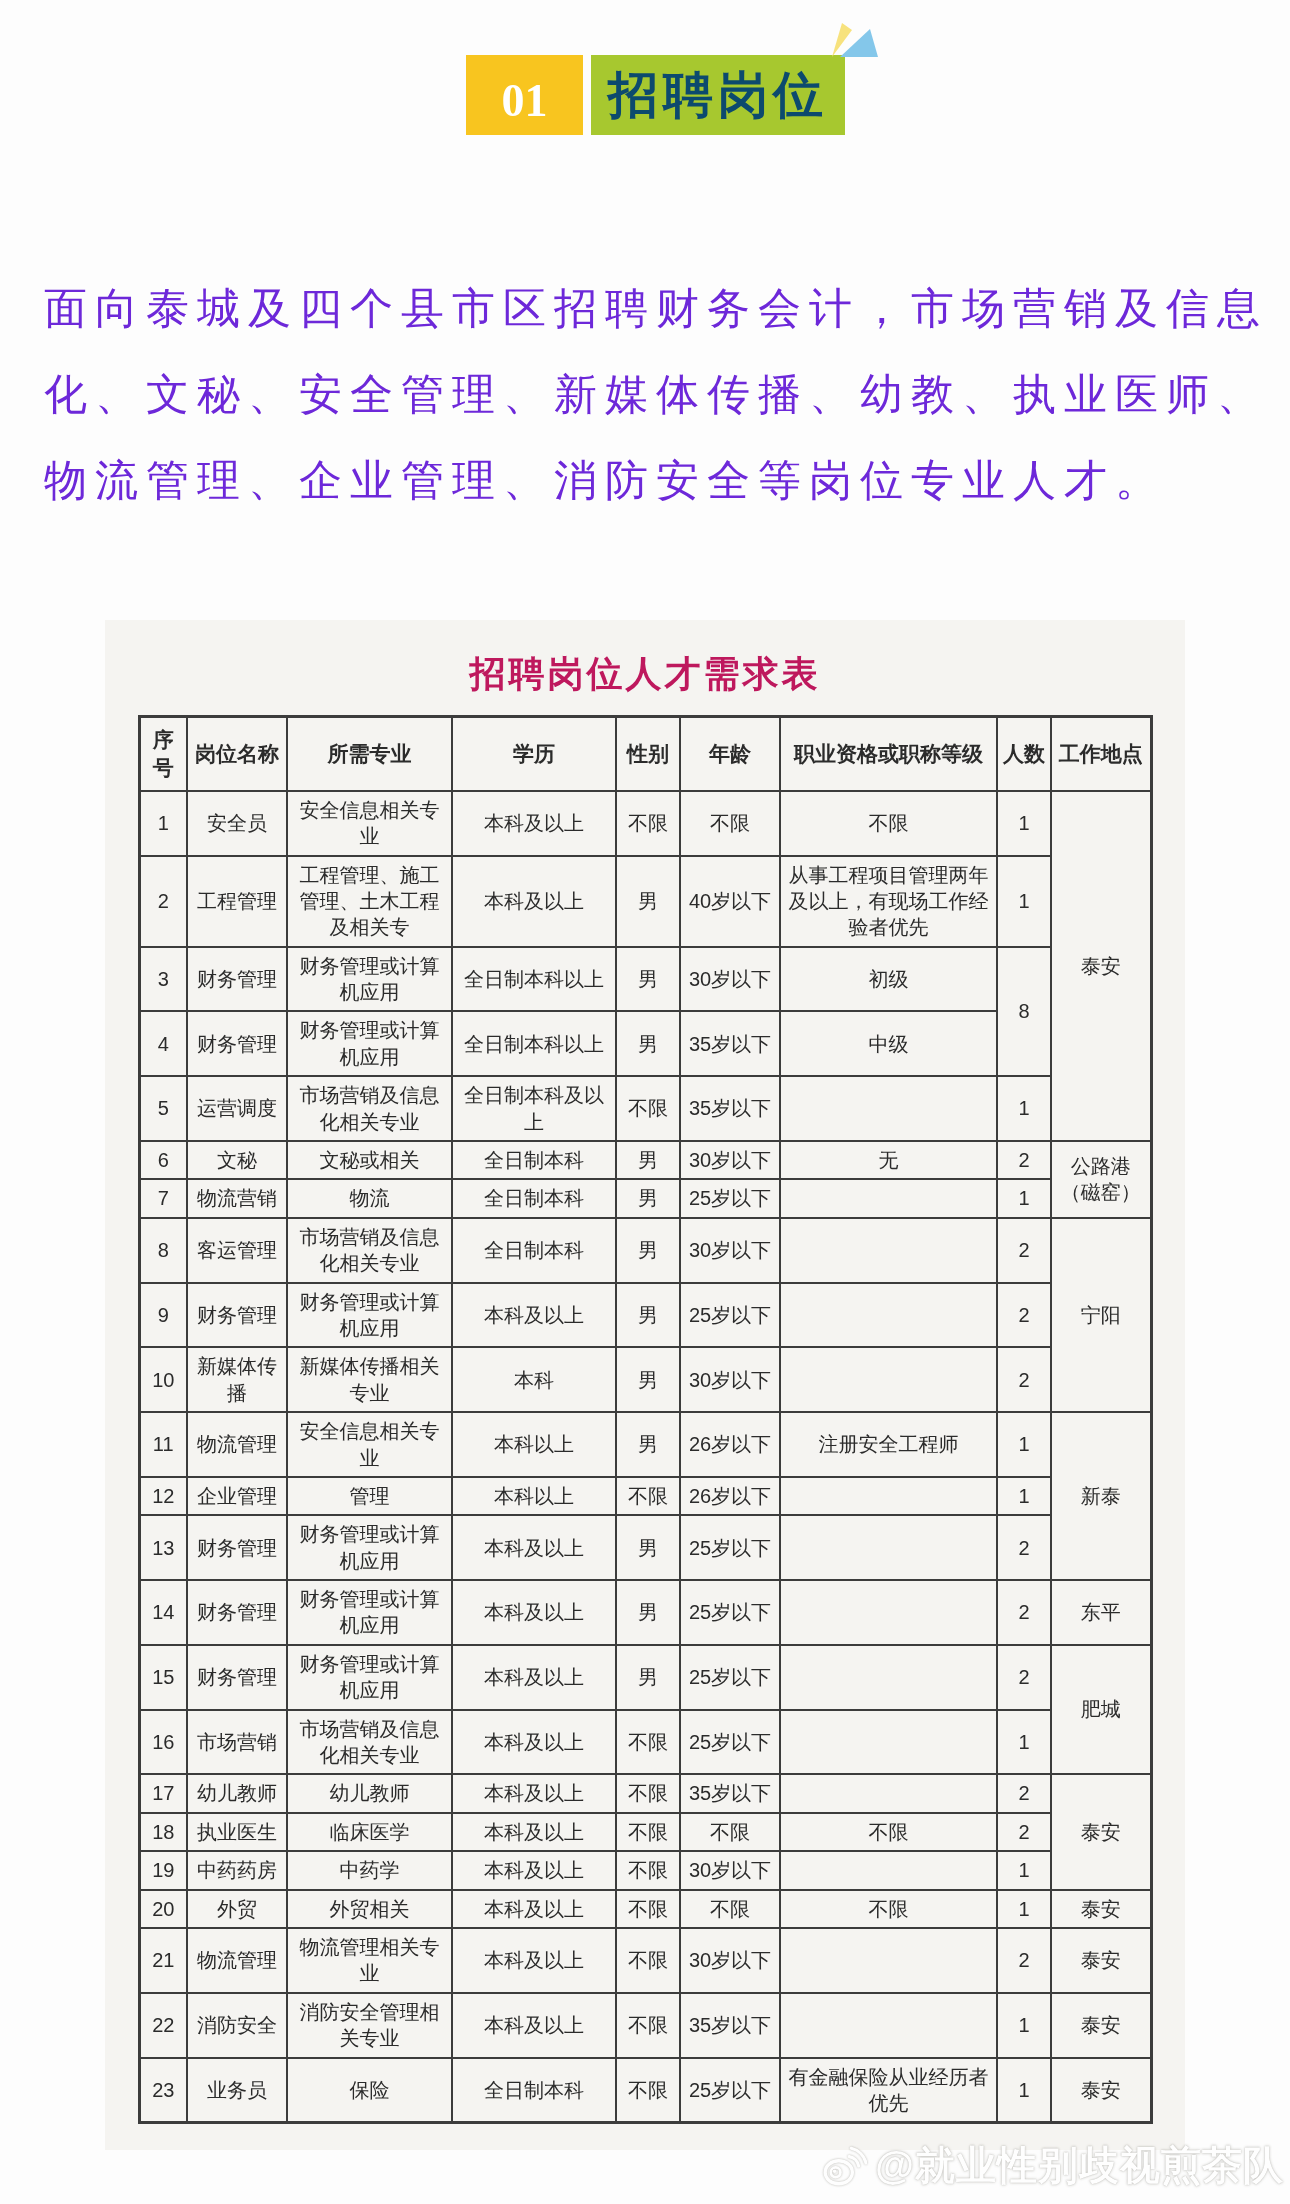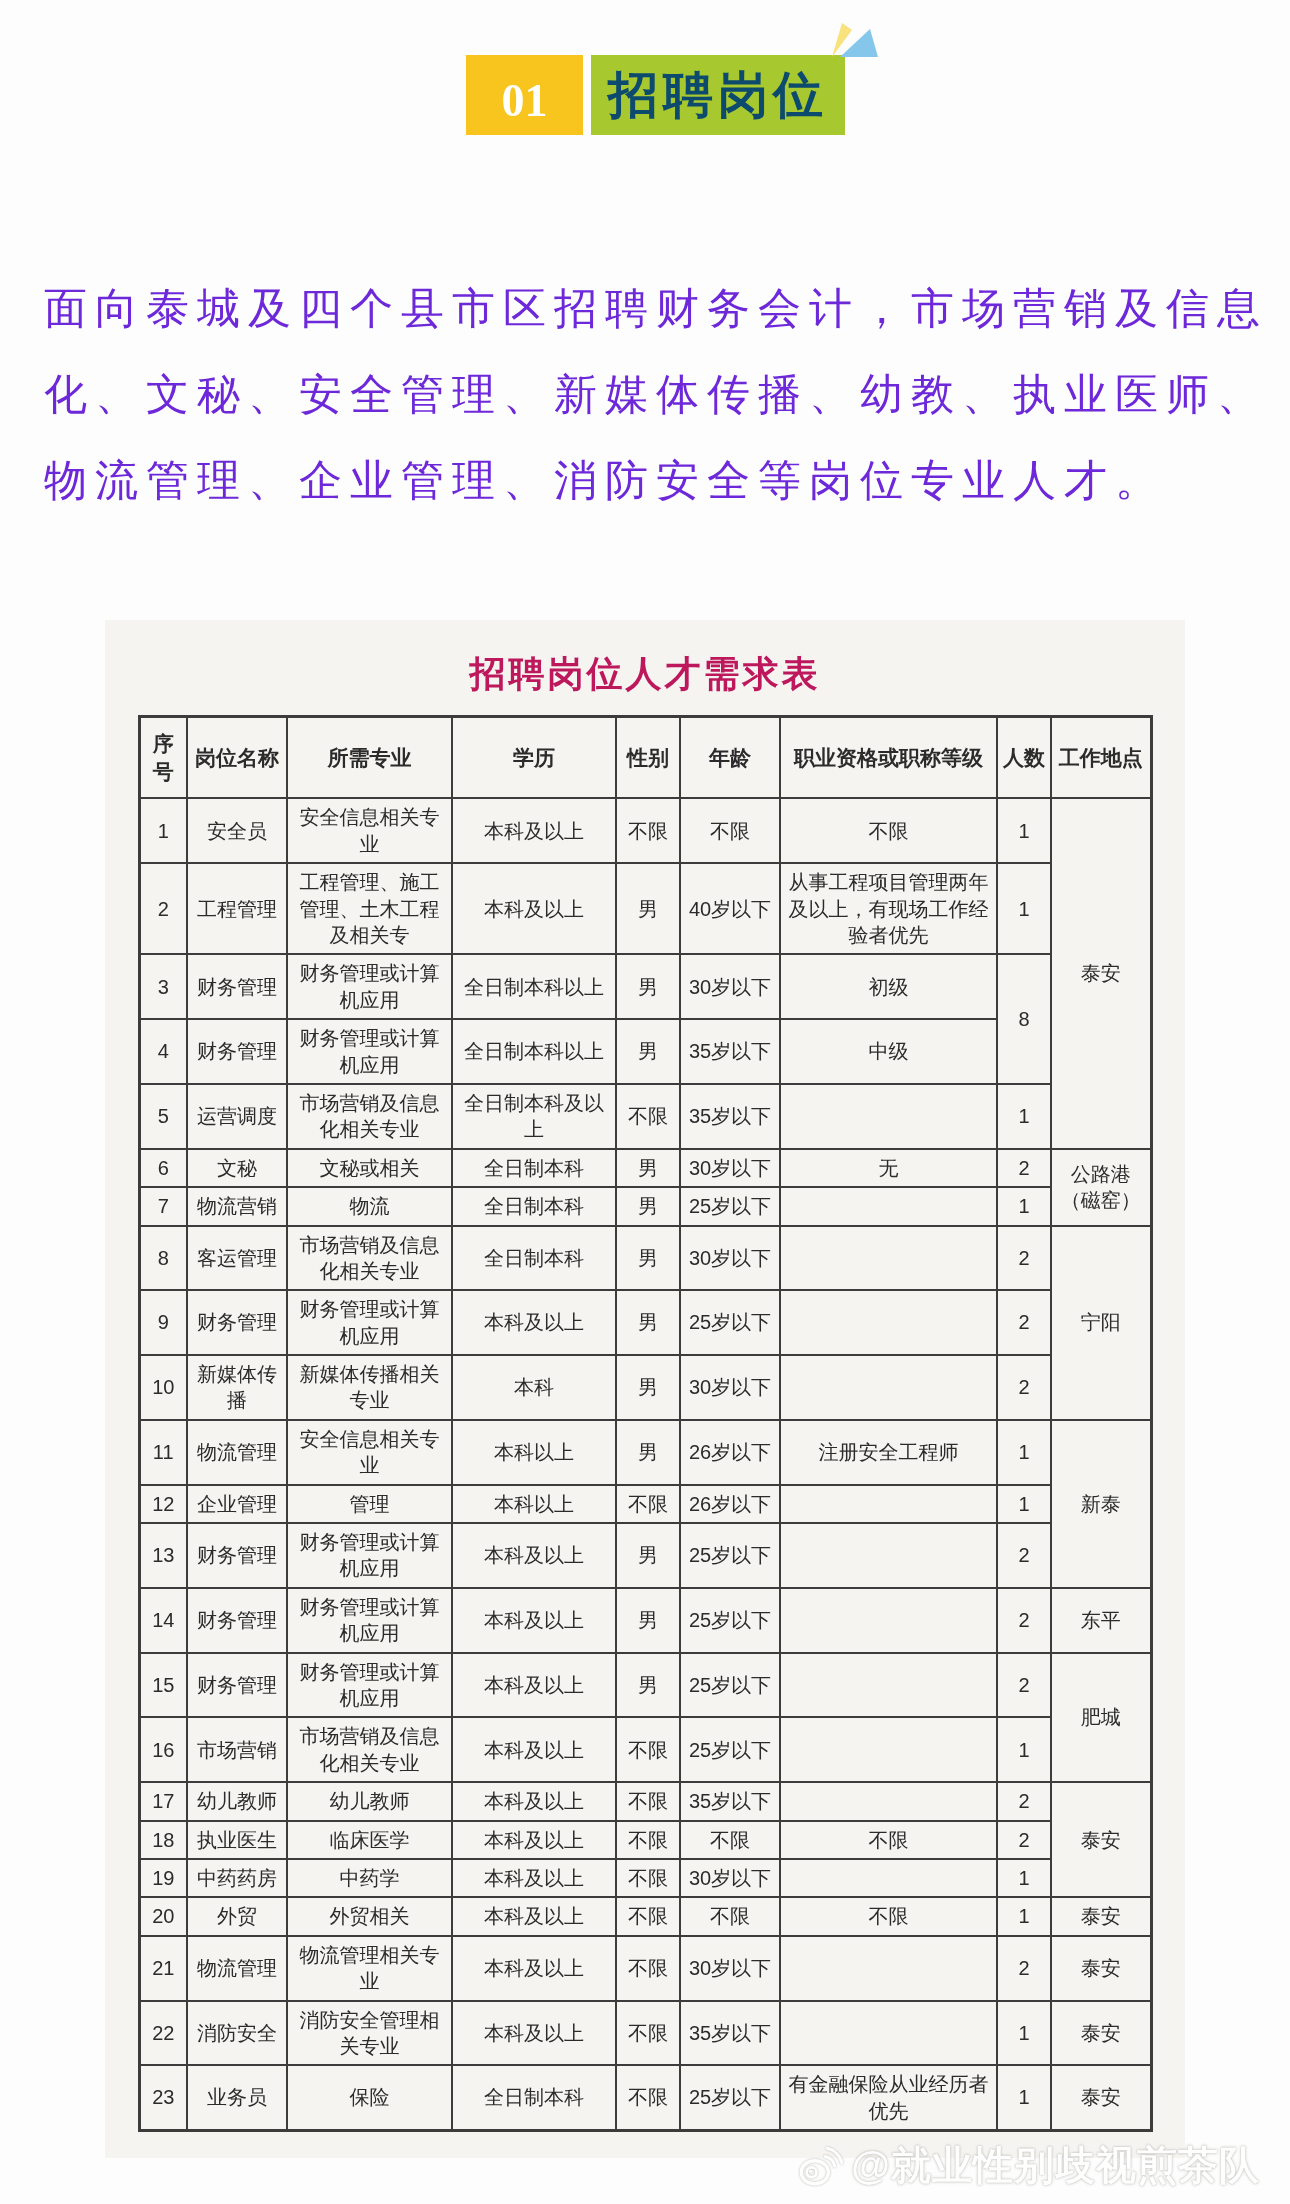--- a/index.html
+++ b/index.html
@@ -96,28 +96,28 @@
     vertical-align:middle;
     padding:5px 3px;
     overflow:hidden;
     word-break:break-word;
   }
   table.req th{
     font-weight:700;
     font-size:21px;
     padding:22px 2px;
   }
-  table.req th.col0{word-break:break-all;padding:12px 12px;}
+  table.req th.col0{word-break:break-all;padding:4px 12px;}
   td.c-location{white-space:pre-line;}
   td.c-count{font-family:"Liberation Sans","DejaVu Sans",sans-serif;}
   
   .watermark{
     position:absolute;
     top:2138px;
-    right:30px;
+    right:6px;
     display:flex;
     align-items:center;
     gap:8px;
     color:#ffffff;
     font-weight:700;
     font-size:40px;
     letter-spacing:1px;
     text-shadow:0 0 3px rgba(150,148,140,.6), 0 0 1px rgba(130,128,120,.5);
     opacity:.95;
   }

